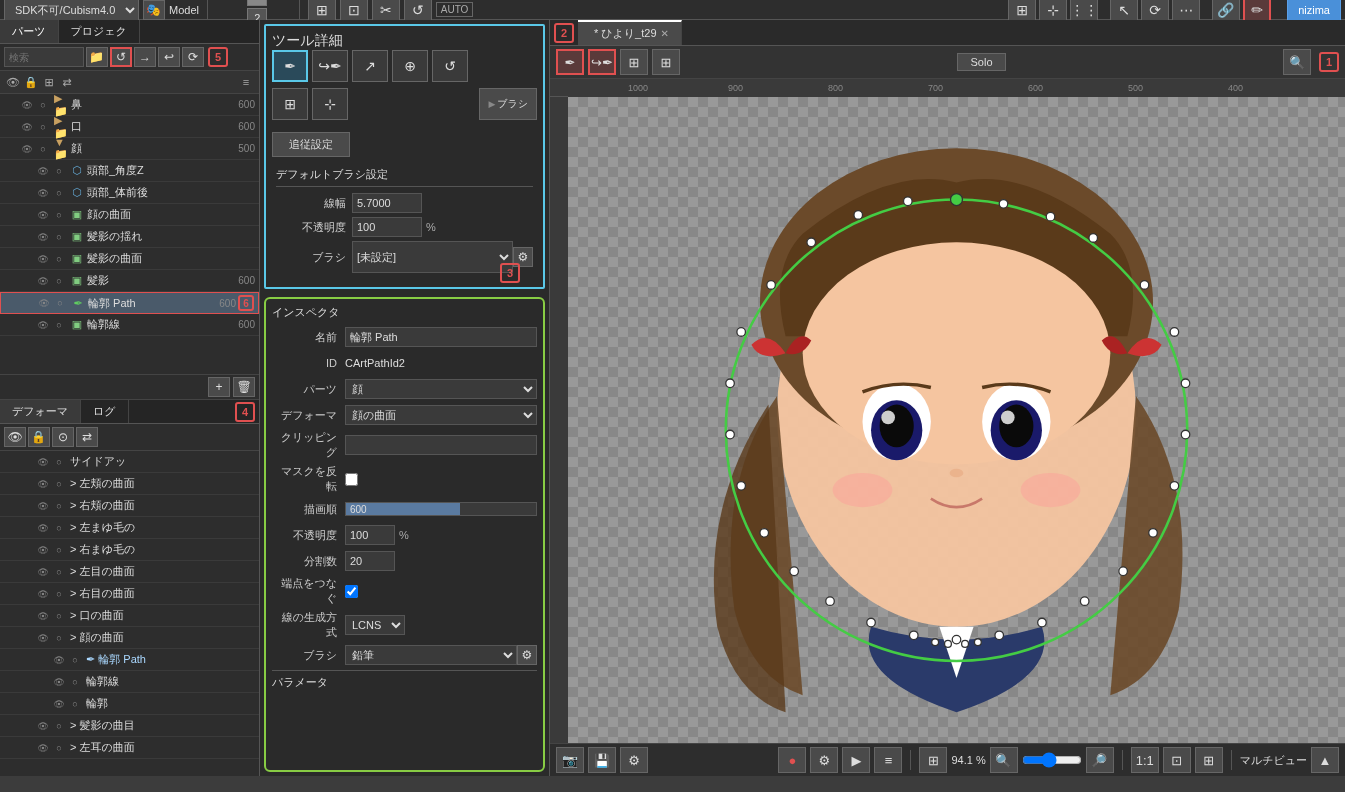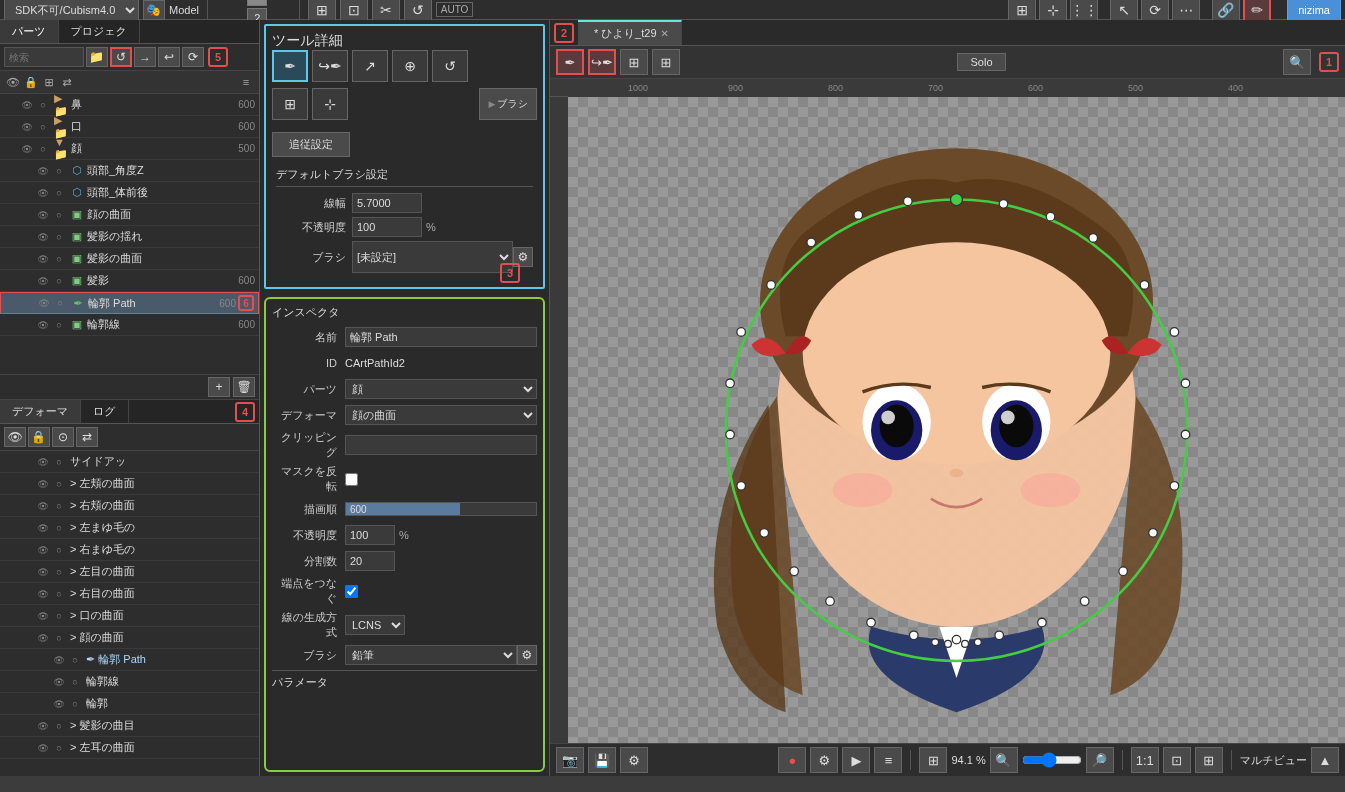--- a/index.html
+++ b/index.html
@@ -92,21 +92,21 @@
     .insp-number { background: #3a3a3a; border: 1px solid #555; color: #ddd; width: 50px; height: 20px; font-size: 11px; padding: 0 4px; }
     .insp-progress { flex: 1; height: 14px; background: #3a3a3a; border: 1px solid #555; position: relative; }
     .insp-progress-fill { height: 100%; background: #5a7aa0; }
     .insp-progress-text { position: absolute; left: 4px; top: 0; font-size: 10px; color: #ddd; line-height: 14px; }
     .params-title { font-size: 11px; color: #ddd; margin-top: 4px; border-top: 1px solid #555; padding-top: 4px; }
 
     
     .canvas-area { flex: 1; display: flex; flex-direction: column; background: #3c3c3c; }
     .canvas-tabs { display: flex; background: #2a2a2a; border-bottom: 1px solid #555; align-items: center; }
     .canvas-tab { display: flex; align-items: center; padding: 4px 12px; border-right: 1px solid #444; font-size: 11px; cursor: pointer; gap: 4px; }
-    .canvas-tab.active { background: #4a4a4a; border-top: 2px solid #5eead4; padding-left: 16px; }
+    .canvas-tab.active { background: #4a4a4a; border-top: 2px solid #ffffff; padding-left: 16px; }
     .tab-close { color: #aaa; cursor: pointer; font-size: 10px; }
     .canvas-toolbar { display: flex; align-items: center; background: #333; padding: 3px 6px; border-bottom: 1px solid #444; gap: 4px; }
     .canvas-tool-btn { background: #4a4a4a; border: 1px solid #666; color: #ddd; width: 28px; height: 26px; cursor: pointer; display: flex; align-items: center; justify-content: center; font-size: 13px; }
     .canvas-tool-btn.active { border: 2px solid #e05050; background: #5a3a3a; }
     .canvas-spacer { flex: 1; }
     .solo-btn { background: #4a4a4a; border: 1px solid #666; color: #ddd; padding: 2px 12px; font-size: 11px; cursor: pointer; }
     .canvas-container { flex: 1; position: relative; overflow: hidden; background: #6a6a6a; }
     .canvas-ruler-h { position: absolute; top: 0; left: 0; right: 0; height: 18px; background: #3a3a3a; border-bottom: 1px solid #555; }
     .canvas-ruler-v { position: absolute; top: 18px; left: 0; bottom: 0; width: 18px; background: #3a3a3a; border-right: 1px solid #555; }
     .canvas-content { position: absolute; top: 18px; left: 18px; right: 0; bottom: 0; overflow: hidden; }

